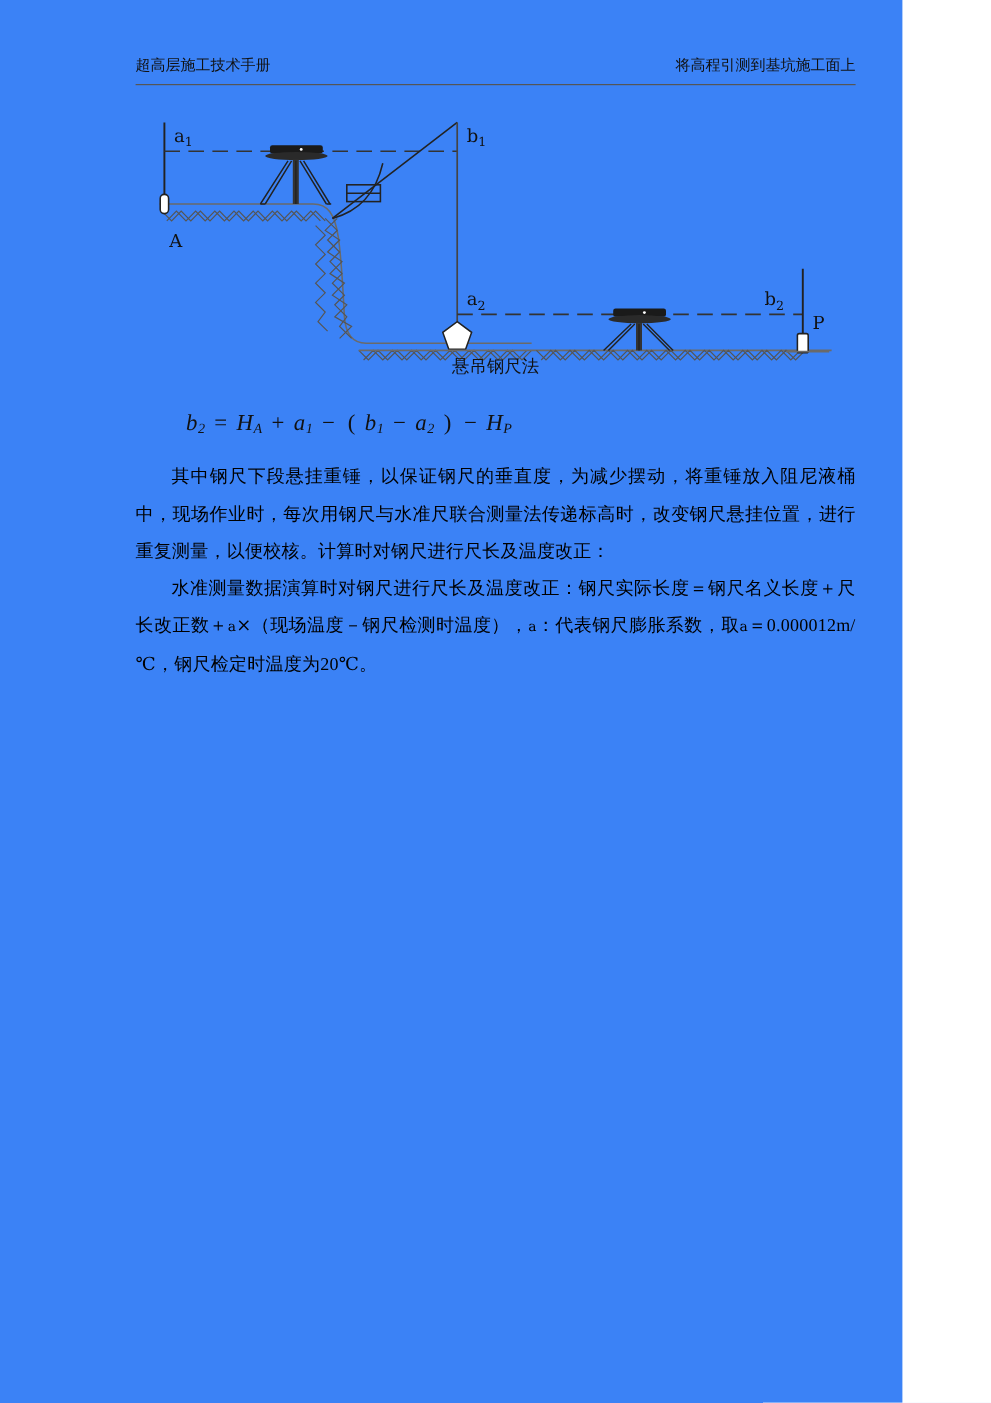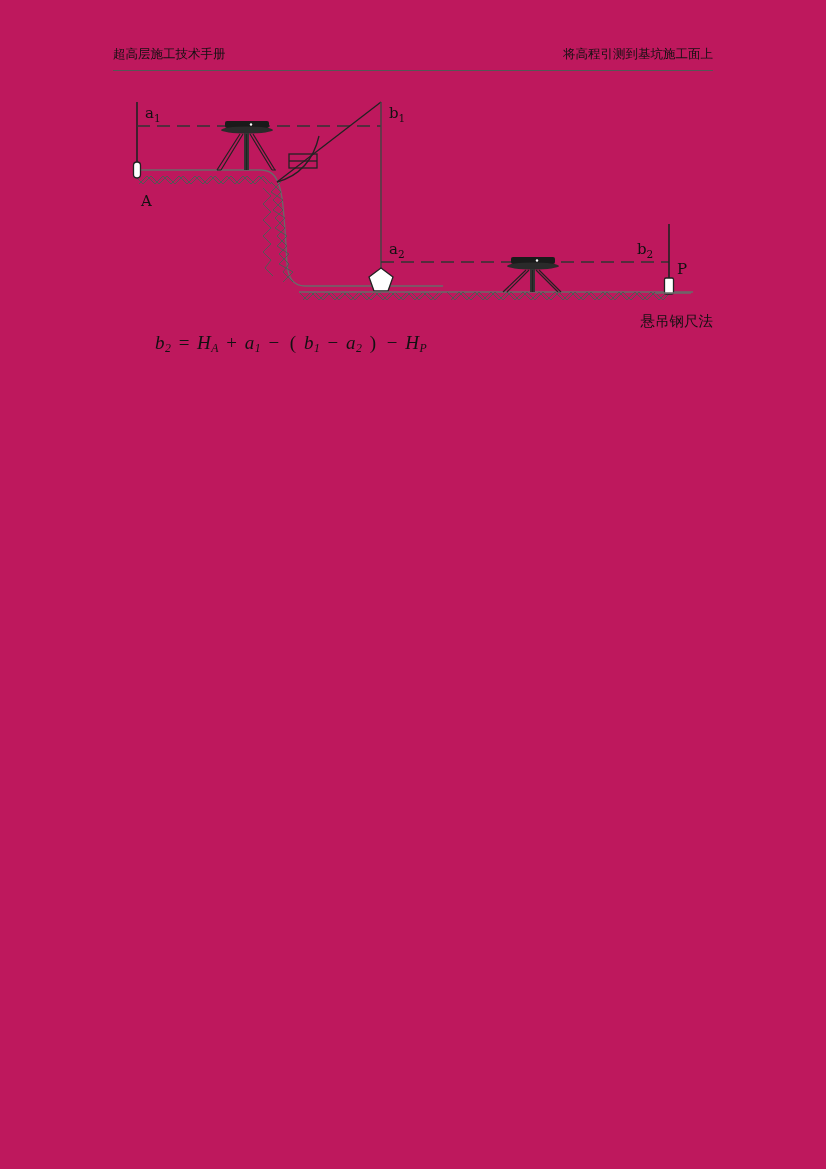--- a/index.html
+++ b/index.html
@@ -6,23 +6,23 @@
     margin: 0;
     padding: 0;
     background: #ffffff;
   }
   body {
     font-family: "DejaVu Serif", "Liberation Serif", serif;
     color: #000000;
   }
   .page {
     position: relative;
-    width: 826px;
+    width: 752px;
     height: 1169px;
-    background: #be185d;
+    background: #3b82f6;
     overflow: hidden;
     box-sizing: border-box;
   }
 
   
   .header {
     position: absolute;
     left: 113px;
     top: 46px;
     width: 600px;
@@ -77,33 +77,33 @@
     margin-top: 6px;
   }
   .figure svg {
     position: absolute;
     left: 0;
     top: 0;
   }
   .figcaption {
     position: absolute;
     left: 0;
-    top: 216px;
-    width: 600px;
-    text-align: right;
+    top: 200px;
+    width: 600px;
+    text-align: center;
     font-size: 14.5px;
     font-family: "DejaVu Sans", "Liberation Sans", sans-serif;
     color: #111;
   }
 
   
   .formula {
     position: relative;
     height: 40px;
-    margin-top: 6px;
+    margin-top: 16px;
     padding-left: 42px;
     font-family: "Liberation Serif", "DejaVu Serif", serif;
     font-size: 19px;
     font-style: italic;
     color: #111;
     white-space: nowrap;
   }
   .formula .op {
     font-style: normal;
     padding: 0 3px;
@@ -267,18 +267,20 @@
       <span class="op">−</span>
       <span class="op">(</span>
       <span><span>b</span><sub>1</sub></span>
       <span class="op">−</span>
       <span><span>a</span><sub>2</sub></span>
       <span class="op">)</span>
       <span class="op">−</span>
       <span><span>H</span><sub>P</sub></span>
     </div>
 
-
+    <p class="para">其中钢尺下段悬挂重锤，以保证钢尺的垂直度，为减少摆动，将重锤放入阻尼液桶中，现场作业时，每次用钢尺与水准尺联合测量法传递标高时，改变钢尺悬挂位置，进行重复测量，以便校核。计算时对钢尺进行尺长及温度改正：</p>
+
+    <p class="para"><span>水准测量数据演算时对钢尺进行尺长及温度改正：钢尺实际长度＝钢尺名义长度＋尺长改正数＋</span><span class="small-var">a</span><span>×（现场温度－钢尺检测时温度），</span><span class="small-var">a</span><span>：代表钢尺膨胀系数，取</span><span class="small-var">a</span><span>＝</span><span class="num">0.000012m/℃</span><span>，钢尺检定时温度为</span><span class="num">20℃</span><span>。</span></p>
 
   </div>
 
 
 </div>
 
 </body></html>

